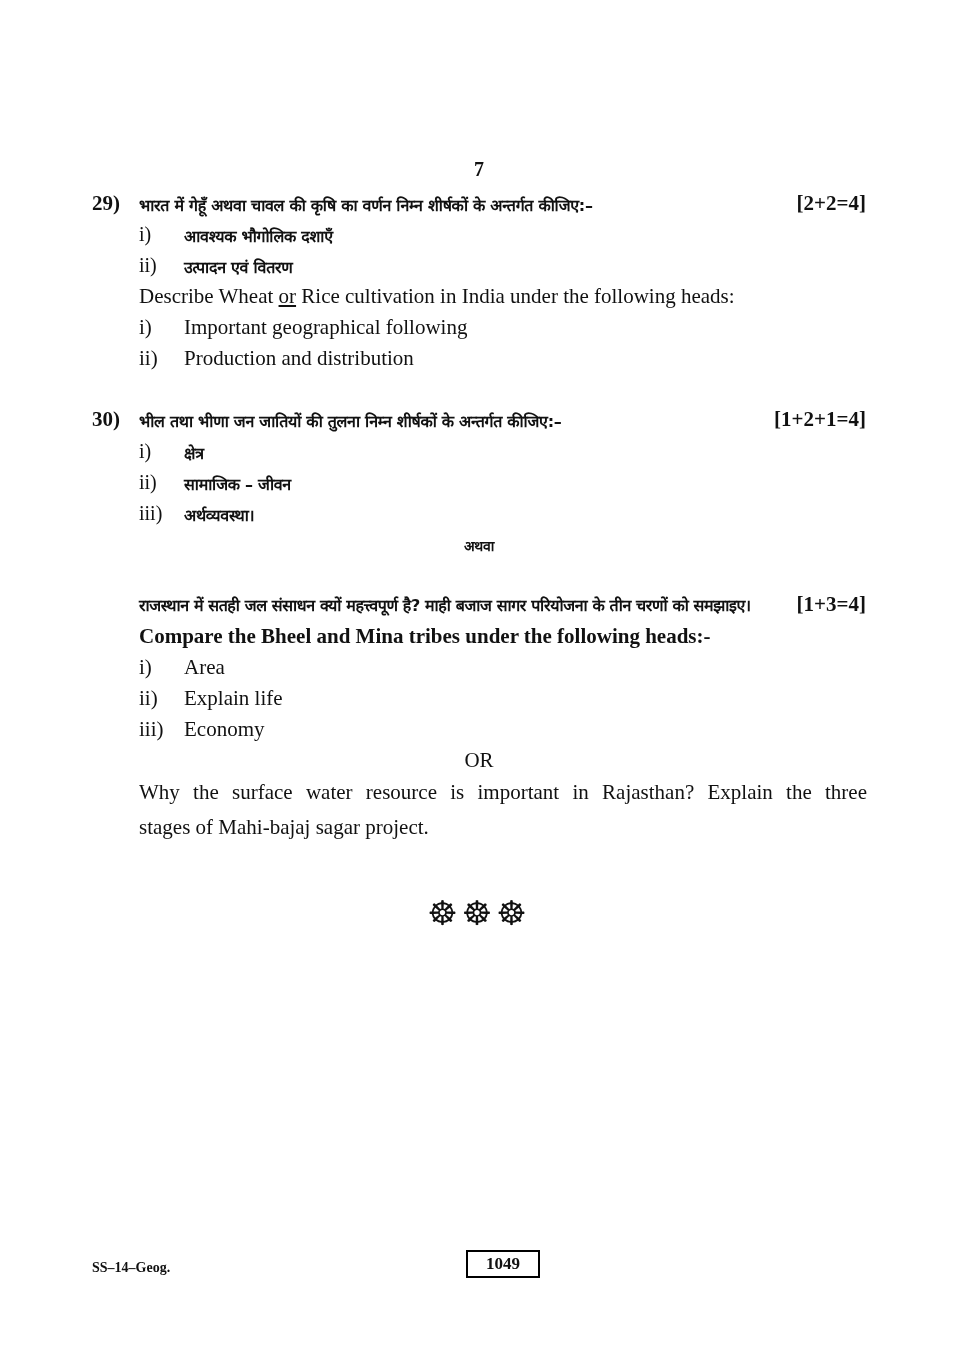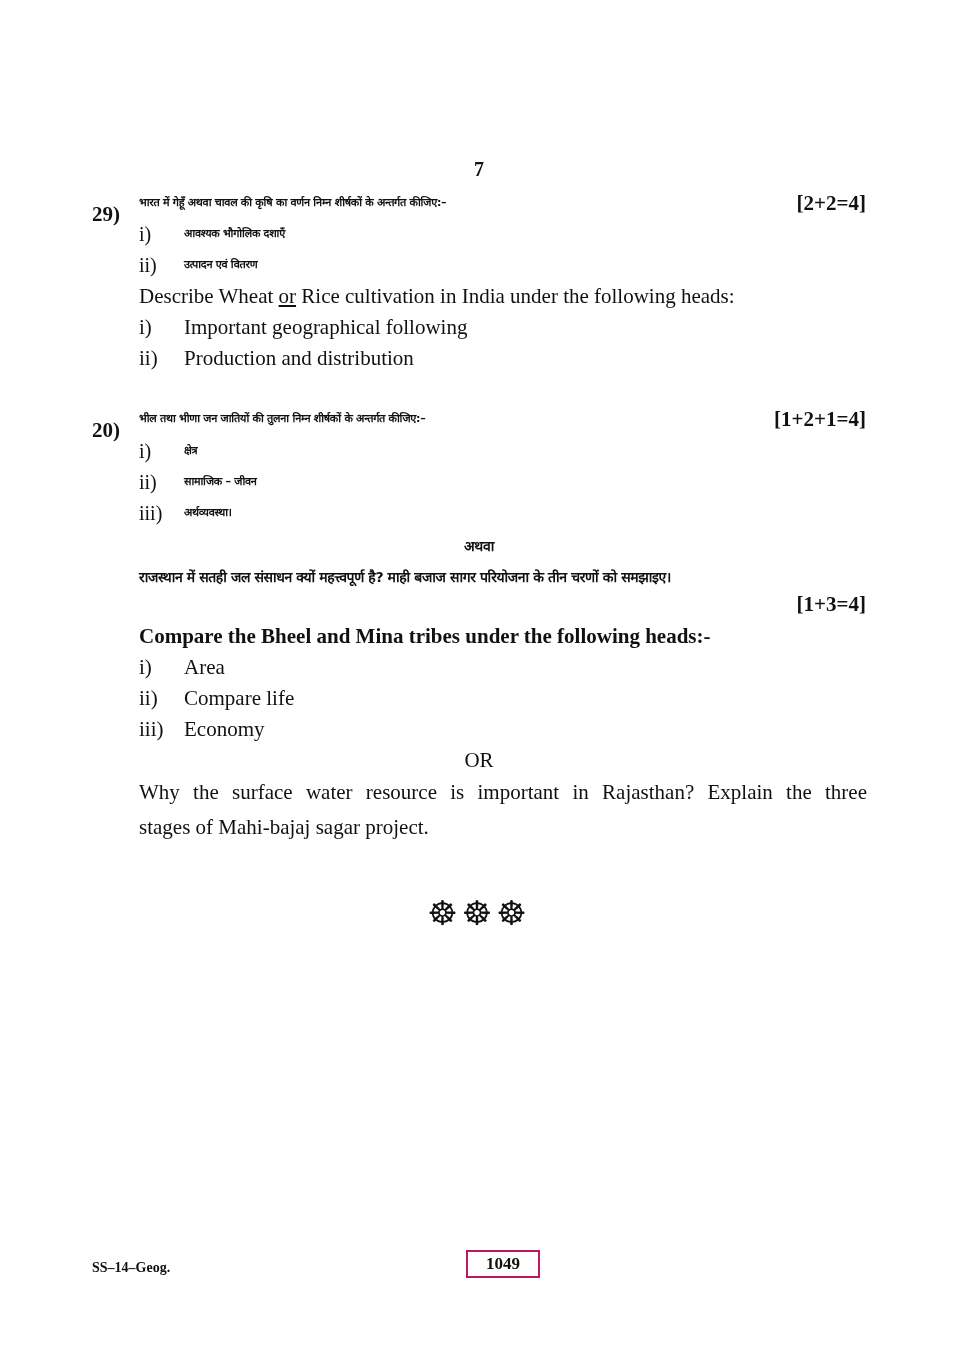--- a/index.html
+++ b/index.html
@@ -1,27 +1,27 @@
 <!DOCTYPE html>
 <html><head>
   <meta charset="utf-8">
   <style>
     html, body { margin: 0; padding: 0; background: #ffffff; }
     body { width: 958px; height: 1355px; position: relative; overflow: hidden; color: #111; font-family: "Liberation Serif", serif; }
     .abs { position: absolute; }
     .pgnum { left: 0; width: 958px; text-align: center; top: 158px; font-size: 20px; font-weight: bold; }
-    .qnum { font-size: 21px; font-weight: bold; margin-top: 11px; }
-    .hi { font-family: "DejaVu Sans", sans-serif; font-weight: bold; font-size: 11px; letter-spacing: -0.3px; }
+    .qnum { font-size: 21px; font-weight: bold; }
+    .hi { font-family: "DejaVu Sans", sans-serif; font-weight: bold; font-size: 16px; letter-spacing: -0.3px; }
     .en { font-size: 21px; text-align: right; }
     .marks { font-size: 21px; font-weight: bold; right: 92px; text-align: right; }
     .roman { font-size: 20px; }
     .center { left: 0; width: 958px; text-align: center; }
     .ornament { left: 0; width: 958px; text-align: center; top: 893px; font-size: 34px; letter-spacing: 4px; font-family: "DejaVu Sans", sans-serif; }
     .footer-code { left: 92px; top: 1260px; font-size: 14px; font-weight: bold; }
-    .footer-box { left: 466px; top: 1250px; width: 70px; height: 24px; border: 2px solid #be185d; text-align: center; font-size: 17px; font-weight: bold; line-height: 24px; }
+    .footer-box { left: 466px; top: 1250px; width: 70px; height: 24px; border: 2px solid #000000; text-align: center; font-size: 17px; font-weight: bold; line-height: 24px; }
     u { text-decoration: underline; }
   </style>
 </head>
 <body>
 
 <div>
 
   <div class="abs pgnum">7</div>
 
   <div>
@@ -36,40 +36,40 @@
 
     <div class="abs en" style="left:139px; top:284px;"><span>Describe Wheat </span><u>or</u><span> Rice cultivation in India under the following heads:</span></div>
 
     <div class="abs en" style="left:139px; top:315px;">i)</div>
     <div class="abs en" style="left:184px; top:315px;">Important geographical following</div>
     <div class="abs en" style="left:139px; top:346px;">ii)</div>
     <div class="abs en" style="left:184px; top:346px;">Production and distribution</div>
   </div>
 
   <div>
-    <div class="abs qnum" style="left:92px; top:407px;">20)</div>
+    <div class="abs qnum" style="left:92px; top:407px;">30)</div>
     <div class="abs hi" style="left:139px; top:410px;">भील तथा भीणा जन जातियों की तुलना निम्न शीर्षकों के अन्तर्गत कीजिए:–</div>
     <div class="abs marks" style="top:407px;">[1+2+1=4]</div>
 
     <div class="abs roman" style="left:139px; top:440px;">i)</div>
     <div class="abs hi" style="left:184px; top:442px;">क्षेत्र</div>
     <div class="abs roman" style="left:139px; top:471px;">ii)</div>
     <div class="abs hi" style="left:184px; top:473px;">सामाजिक – जीवन</div>
     <div class="abs roman" style="left:139px; top:502px;">iii)</div>
     <div class="abs hi" style="left:184px; top:504px;">अर्थव्यवस्था।</div>
 
     <div class="abs hi center" style="top:536px; font-size:14px;">अथवा</div>
-    <div class="abs hi" style="left:139px; top:567px; font-size:14px; letter-spacing:-0.4px;">राजस्थान में सतही जल संसाधन क्यों महत्त्वपूर्ण है? माही बजाज सागर परियोजना के तीन चरणों को समझाइए।</div>
+    <div class="abs hi" style="left:139px; top:594px; font-size:16px; letter-spacing:-0.4px;">राजस्थान में सतही जल संसाधन क्यों महत्त्वपूर्ण है? माही बजाज सागर परियोजना के तीन चरणों को समझाइए।</div>
     <div class="abs marks" style="top:592px;">[1+3=4]</div>
 
     <div class="abs en" style="left:139px; top:624px;font-weight:bold;">Compare the Bheel and Mina tribes under the following heads:-</div>
     <div class="abs en" style="left:139px; top:655px;">i)</div>
     <div class="abs en" style="left:184px; top:655px;">Area</div>
     <div class="abs en" style="left:139px; top:686px;">ii)</div>
-    <div class="abs en" style="left:184px; top:686px;">Compare life</div>
+    <div class="abs en" style="left:184px; top:686px;">Explain life</div>
     <div class="abs en" style="left:139px; top:717px;">iii)</div>
     <div class="abs en" style="left:184px; top:717px;">Economy</div>
 
     <div class="abs en center" style="top:748px;">OR</div>
     <div class="abs en" style="left:139px; top:780px; width:728px; text-align:justify; text-align-last:justify;">Why the surface water resource is important in Rajasthan? Explain the three</div>
     <div class="abs en" style="left:139px; top:815px;">stages of Mahi-bajaj sagar project.</div>
   </div>
 
   <div class="abs ornament">☸☸☸</div>
 

